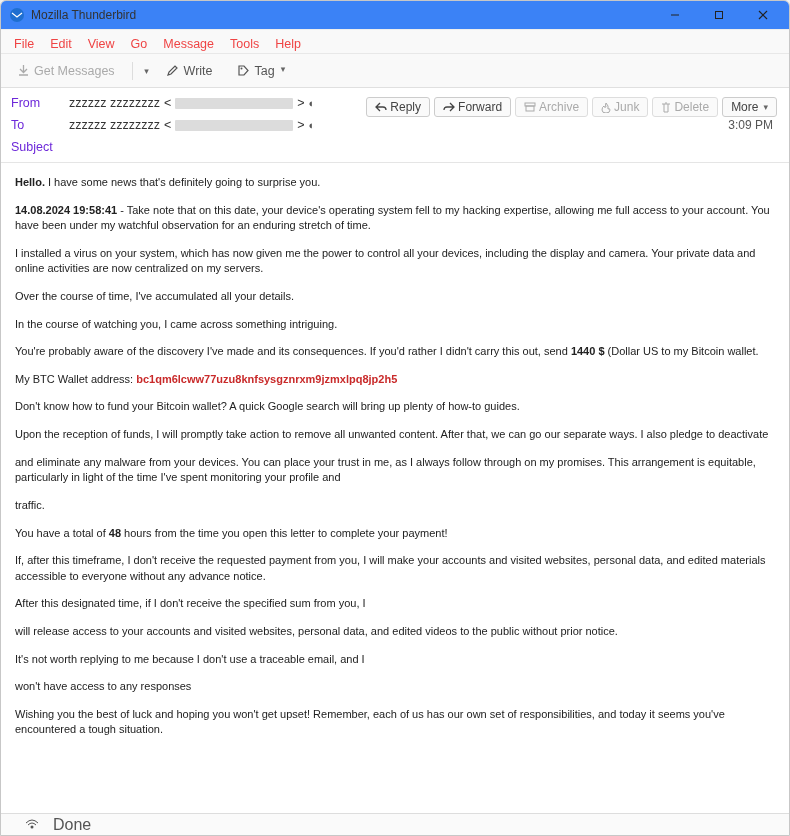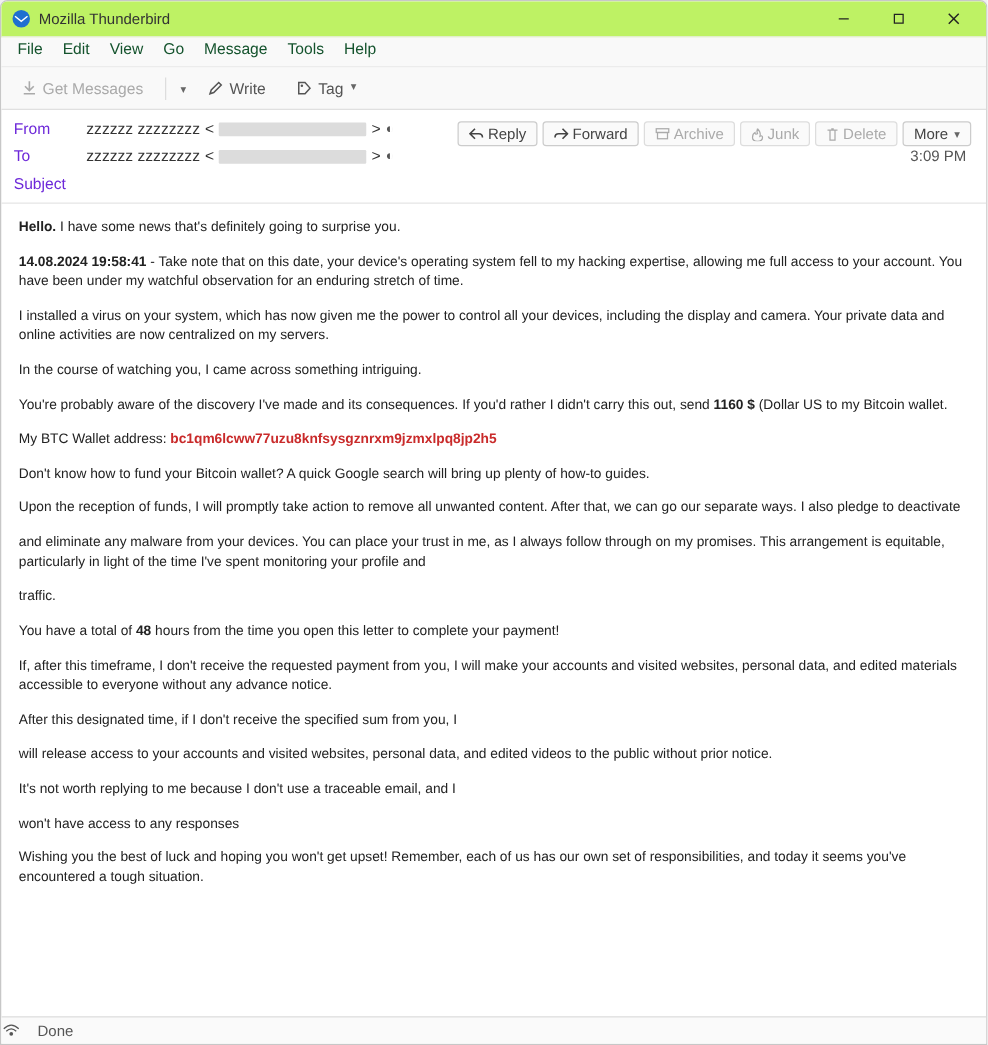--- a/index.html
+++ b/index.html
@@ -1,23 +1,23 @@
 <!DOCTYPE html>
 <html><head>
 <meta charset="utf-8">
 <style>
 * { box-sizing: border-box; margin: 0; padding: 0; font-family: "Segoe UI", Tahoma, sans-serif; }
 body { background: #f0f0f0; width: 790px; height: 836px; overflow: hidden; }
 .window { background: #fff; width: 790px; height: 836px; border: 1px solid #c7c7c7; display: flex; flex-direction: column; border-radius: 6px 6px 0 0; overflow: hidden; }
-.titlebar { height: 29px; display: flex; align-items: center; padding: 0 4px 0 8px; font-size: 12px; color: #333; background: #bef264; border-bottom: 1px solid #eee; }
+.titlebar { height: 29px; display: flex; align-items: center; padding: 0 4px 0 8px; font-size: 12px; color: #333; background: #3b82f6; border-bottom: 1px solid #eee; }
 .titlebar .icon { width: 16px; height: 16px; margin-right: 6px; display:flex;align-items:center;justify-content:center;}
 .titlebar .title { flex: 1; }
 .win-btns { display: flex; }
 .win-btn { width: 44px; height: 29px; display: flex; align-items: center; justify-content: center; color: #333; }
-.menubar { height: 24px; display: flex; align-items: flex-start; padding: 0 6px; font-size: 12.5px; color: #14532d; background: #f9f9f9; gap: 2px; border-bottom: 1px solid #e8e8e8;}
+.menubar { height: 24px; display: flex; align-items: flex-end; padding: 0 6px; font-size: 12.5px; color: #ef4444; background: #f9f9f9; gap: 2px; border-bottom: 1px solid #e8e8e8;}
 .menubar .mitem { padding: 2px 7px; border-radius: 2px; }
 .toolbar { height: 34px; display: flex; align-items: center; padding: 0 6px; gap: 6px; background: #f9f9f9; border-bottom: 1px solid #e0e0e0;}
 .tbtn { display: flex; align-items: flex-start; gap: 4px; padding: 3px 8px; font-size: 12.5px; color: #555; border: 1px solid transparent; border-radius: 3px; }
 .tbtn .ic { width: 14px; height: 14px; display:flex;align-items:center;justify-content:center;}
 .tbtn.disabled { color: #aaa; }
 .sep { width: 1px; height: 18px; background: #ddd; margin: 0 2px;}
 .drop { width:10px;display:flex;align-items:center;justify-content:center;color:#666;}
 .headers { padding: 4px 10px 4px 10px; font-size: 12.5px; color: #444; border-bottom: 1px solid #e5e5e5; }
 .hrow { display: flex; align-items: center; min-height: 22px; position: relative; }
 .hlabel { width: 58px; color: #6d28d9; }
@@ -25,21 +25,21 @@
 .redacted { display:inline-block; width: 118px; height: 11px; background: #dcdcdc; border-radius: 1px; filter: blur(0.3px); }
 .contact-ic { color: #555; font-size: 11px; }
 .actions { display: flex; gap: 4px; position: absolute; right: 2px; top: 5px; }
 .abtn { display: flex; align-items: center; gap: 3px; padding: 2px 8px; font-size: 12px; color: #444; border: 1px solid #ccc; border-radius: 3px; background: #fafafa; }
 .abtn.disabled { color: #aaa; border-color: #ddd; }
 .time { position: absolute; right: 6px; top: 4px; font-size: 12px; color: #555; }
 .body { flex: 1; overflow: auto; padding: 12px 14px; font-size: 11px; line-height: 1.42; color: #222; }
 .body p { margin-bottom: 12px; }
 .body .bold { font-weight: 600; }
 .body .red { color: #c92a2a; }
-.statusbar { height: 22px; border-top: 1px solid #ddd; display: flex; align-items: center; padding: 0 1px; font-size: 12px; color: #555; gap: 14px; background:#fafafa;}
+.statusbar { height: 22px; border-top: 1px solid #ddd; display: flex; align-items: center; padding: 0 24px; font-size: 16px; color: #555; gap: 14px; background:#fafafa;}
 .status-ic { display:flex; align-items:center; }
 svg { display: block; }
 .chev{font-size:9px;color:#666;margin-left:2px;}
 </style>
 </head>
 <body>
 
 <div class="window">
 
   <div class="titlebar">
@@ -185,22 +185,23 @@
     <div class="hrow">
       <span class="hlabel">Subject</span>
       <span class="hval"></span>
     </div>
   </div>
 
   <div class="body">
     <p><span class="bold">Hello.</span><span> I have some news that's definitely going to surprise you.</span></p>
     <p><span class="bold">14.08.2024 19:58:41</span><span> - Take note that on this date, your device's operating system fell to my hacking expertise, allowing me full access to your account. You have been under my watchful observation for an enduring stretch of time.</span></p>
     <p>I installed a virus on your system, which has now given me the power to control all your devices, including the display and camera. Your private data and online activities are now centralized on my servers.</p>
+    <p>Over the course of time, I've accumulated all your details.</p>
     <p>In the course of watching you, I came across something intriguing.</p>
-    <p><span>You're probably aware of the discovery I've made and its consequences. If you'd rather I didn't carry this out, send </span><span class="bold">1160 $</span><span> (Dollar US to my Bitcoin wallet.</span></p>
+    <p><span>You're probably aware of the discovery I've made and its consequences. If you'd rather I didn't carry this out, send </span><span class="bold">1440 $</span><span> (Dollar US to my Bitcoin wallet.</span></p>
     <p><span>My BTC Wallet address: </span><span class="red bold">bc1qm6lcww77uzu8knfsysgznrxm9jzmxlpq8jp2h5</span></p>
     <p>Don't know how to fund your Bitcoin wallet? A quick Google search will bring up plenty of how-to guides.</p>
     <p>Upon the reception of funds, I will promptly take action to remove all unwanted content. After that, we can go our separate ways. I also pledge to deactivate</p>
     <p>and eliminate any malware from your devices. You can place your trust in me, as I always follow through on my promises. This arrangement is equitable, particularly in light of the time I've spent monitoring your profile and</p>
     <p>traffic.</p>
     <p><span>You have a total of </span><span class="bold">48</span><span> hours from the time you open this letter to complete your payment!</span></p>
     <p>If, after this timeframe, I don't receive the requested payment from you, I will make your accounts and visited websites, personal data, and edited materials accessible to everyone without any advance notice.</p>
     <p>After this designated time, if I don't receive the specified sum from you, I</p>
     <p>will release access to your accounts and visited websites, personal data, and edited videos to the public without prior notice.</p>
     <p>It's not worth replying to me because I don't use a traceable email, and I</p>

